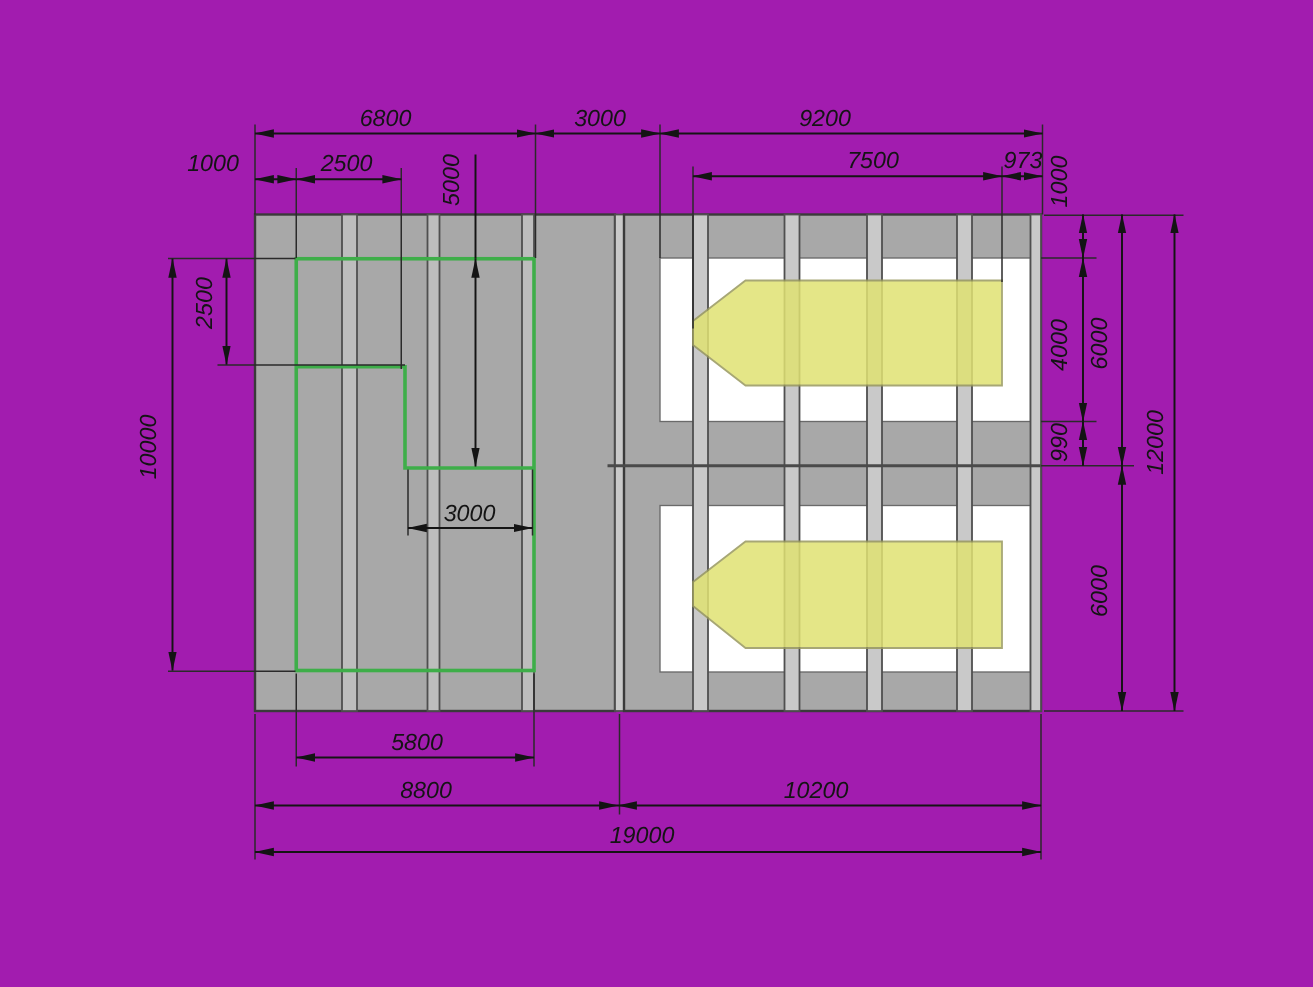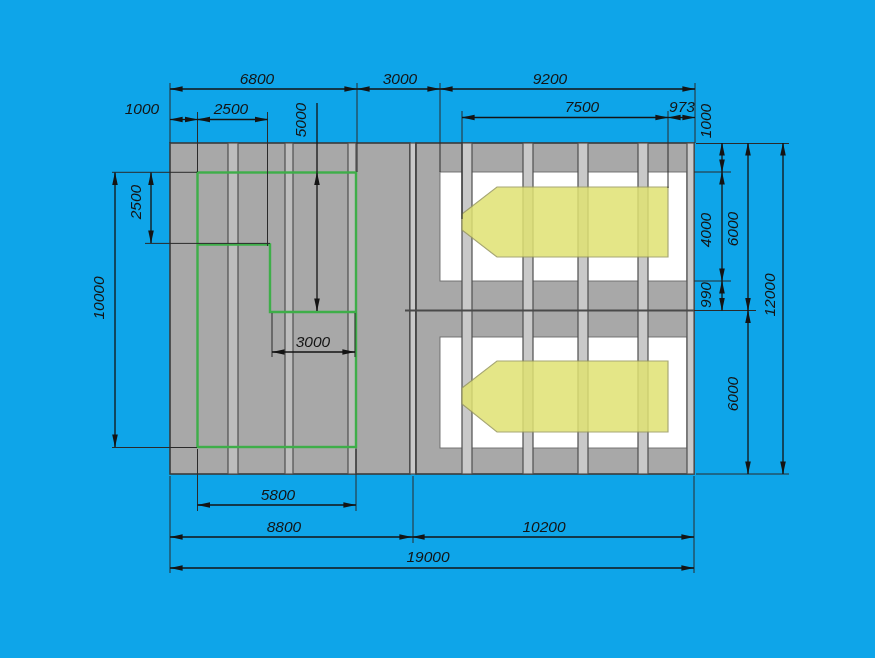--- a/index.html
+++ b/index.html
@@ -1,16 +1,16 @@
 <!DOCTYPE html>
 <html><head>
 <meta charset="utf-8">
 <style>
   html,body{margin:0;padding:0;background:#ffffff;}
-  .canvas{position:relative;width:875px;height:658px;background:#0ea5e9;overflow:hidden;
+  .canvas{position:relative;width:875px;height:658px;background:#a21caf;overflow:hidden;
           font-family:"Liberation Sans", sans-serif;}
   svg{display:block;}
   .dim-text{font-family:"Liberation Sans", sans-serif;font-style:italic;font-size:15.5px;
             fill:#141414;text-anchor:middle;}
   .dim-line{stroke:#141414;stroke-width:1.3;fill:none;}
   .ext-line{stroke:#2a2a2a;stroke-width:1;fill:none;}
   .block-edge{stroke:#3a3a3a;stroke-width:1.6;}
   .strip{stroke:#4f4f4f;stroke-width:1.2;}
   .divider{stroke:#4a4a4a;stroke-width:2;}
   .bay{stroke:#6a6a6a;stroke-width:0.9;}

